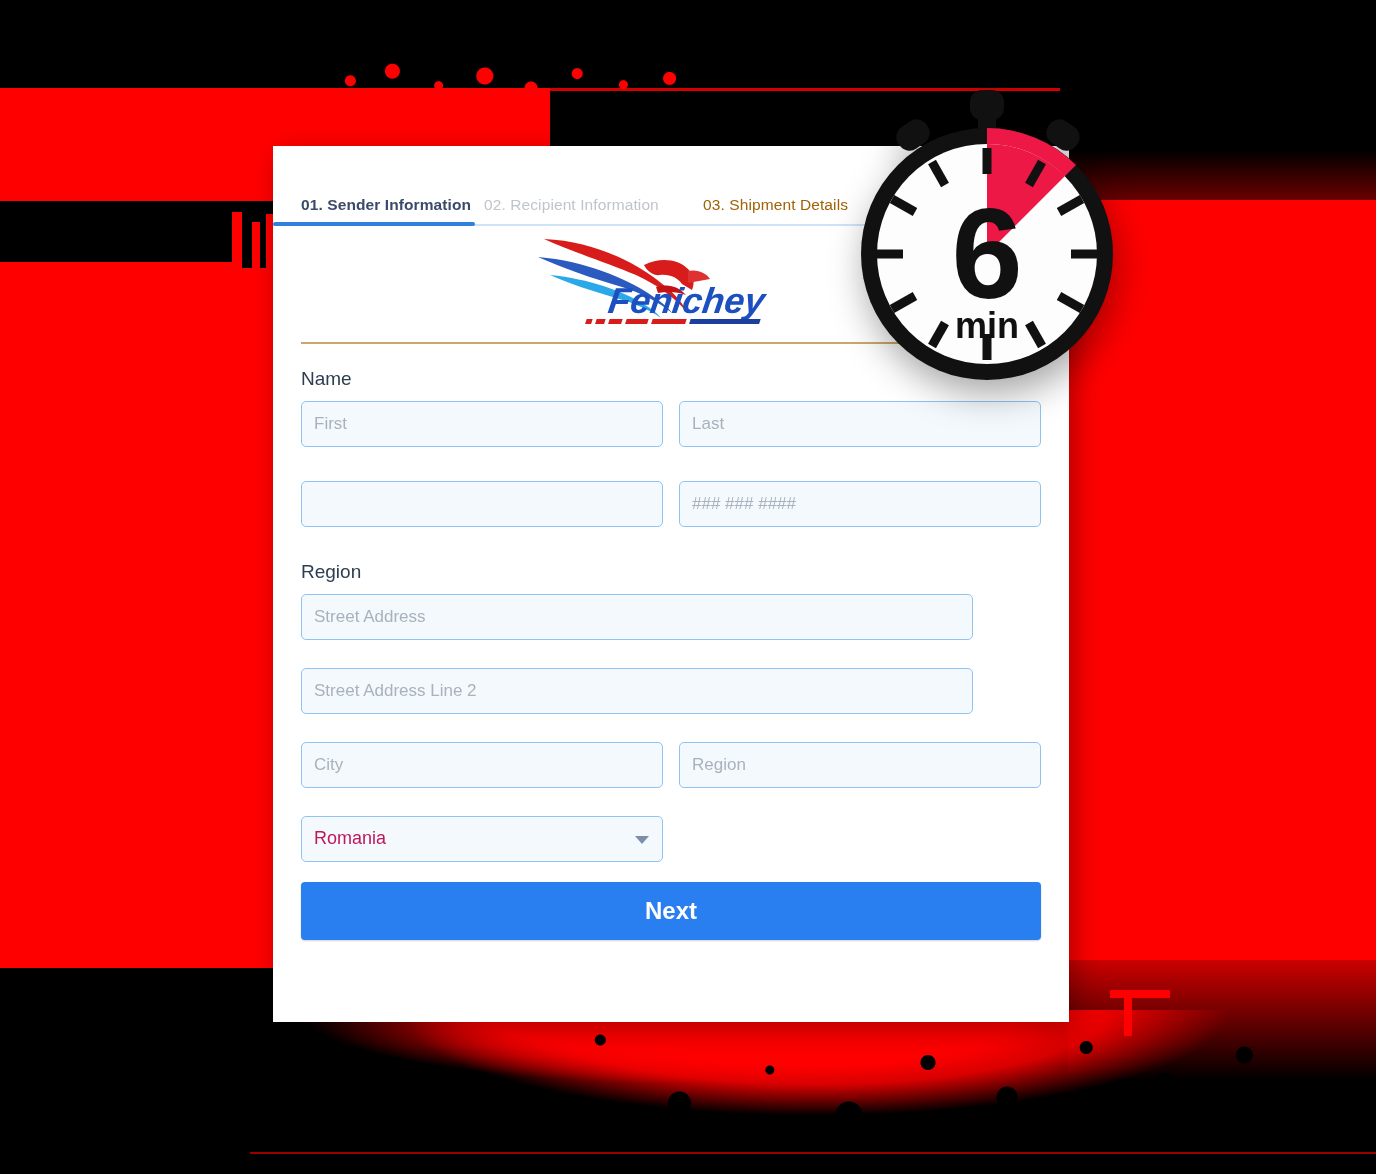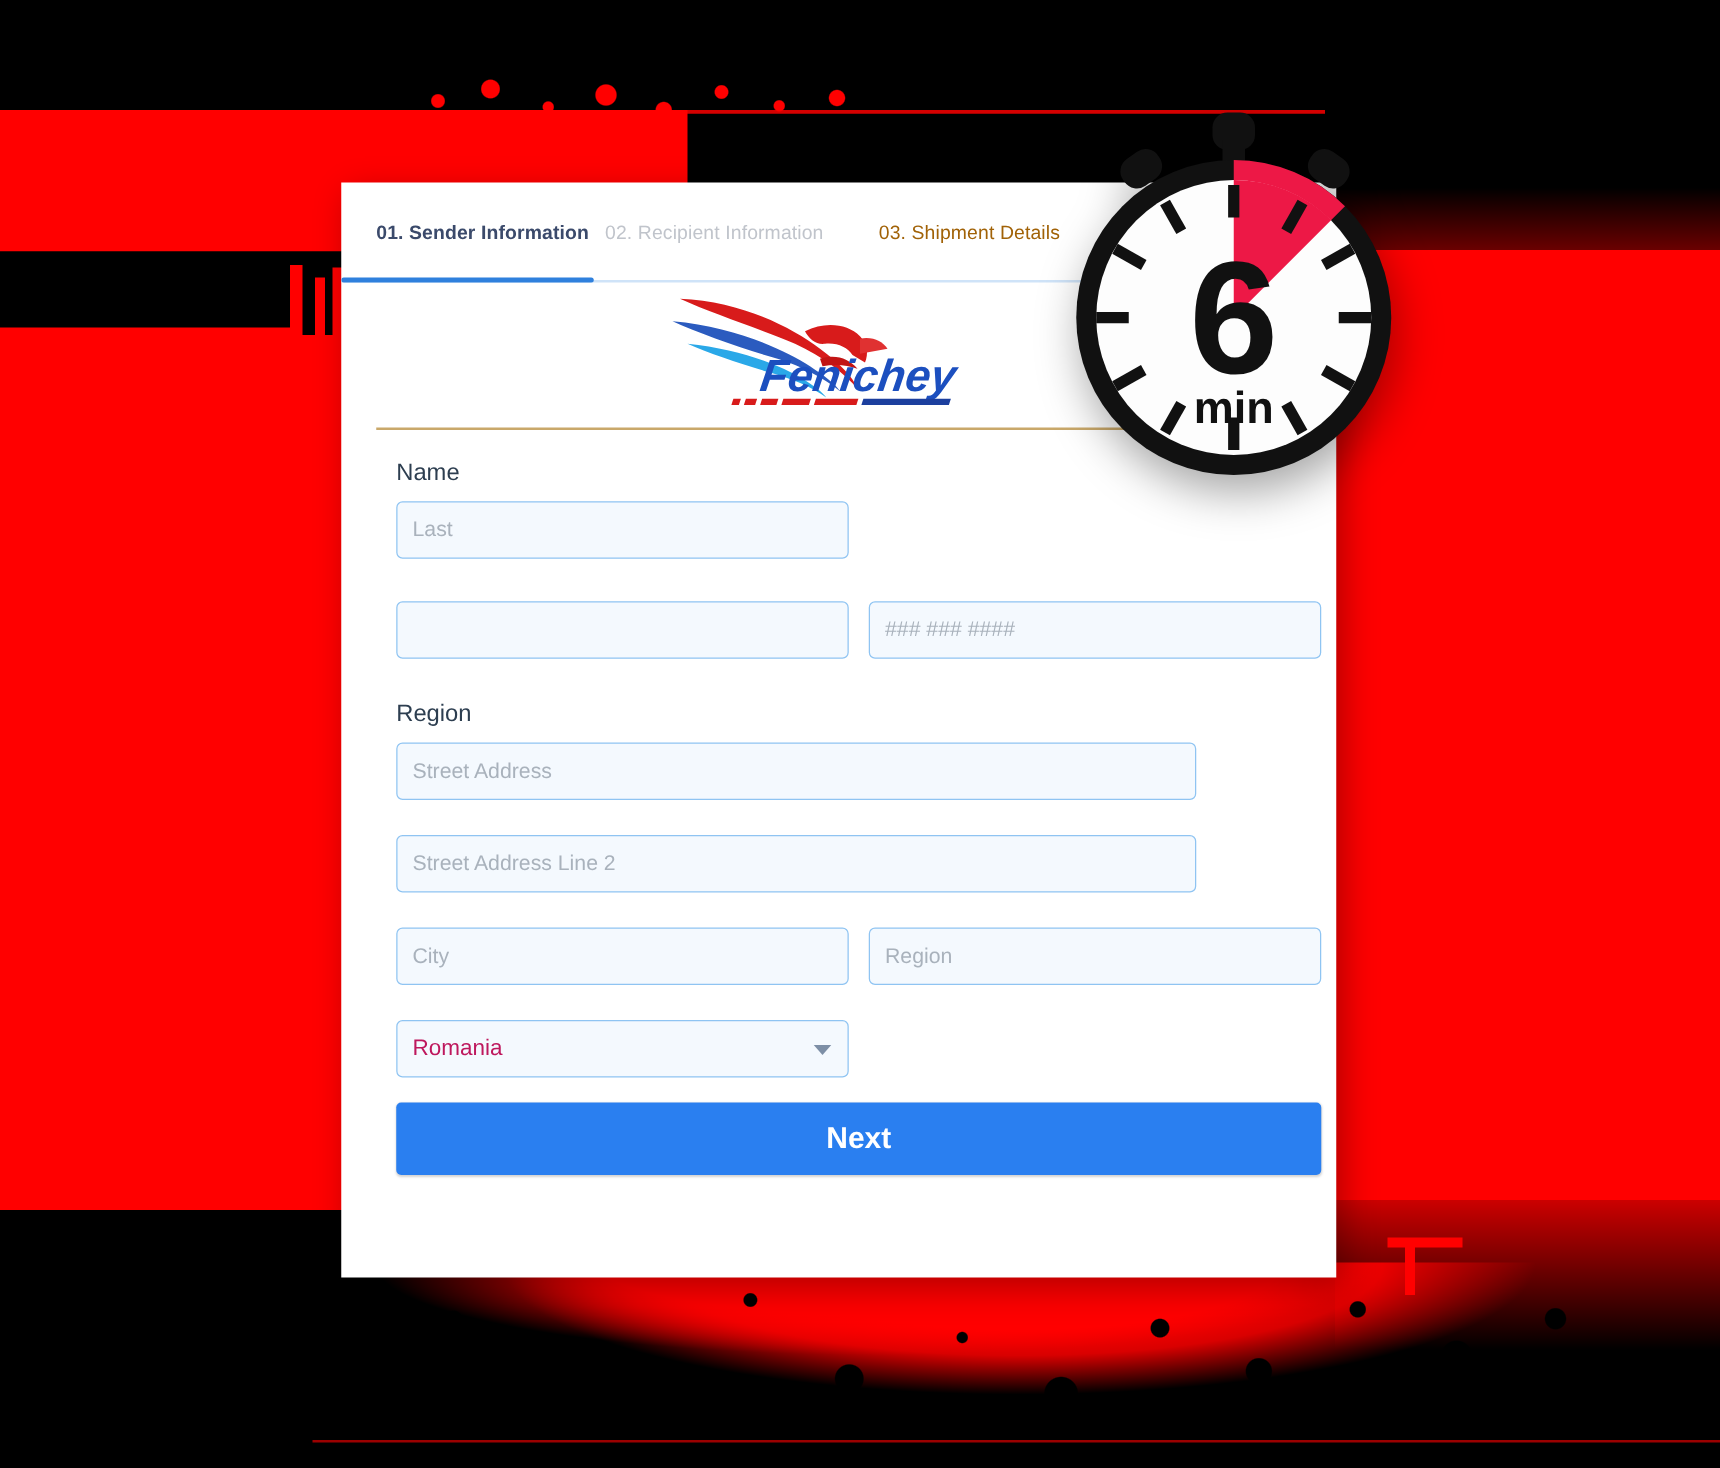--- a/index.html
+++ b/index.html
@@ -164,21 +164,21 @@
   }
 
   
   .tabs {
     position: relative;
     height: 78px;
     padding: 0 28px;
   }
   .tab {
     position: absolute;
-    top: 32px;
+    top: 50px;
     font-size: 15.5px;
     letter-spacing: .1px;
     white-space: nowrap;
     cursor: pointer;
   }
   .tab.active {
     left: 28px;
     color: #3B4A6B;
     font-weight: 600;
   }
@@ -221,21 +221,21 @@
     left: 28px; top: 196px;
     width: 740px; height: 2px;
     background: #C9A86A;
   }
 
   
   .form {
     position: absolute;
     left: 0; top: 222px;
     width: 728px;
-    padding: 0 44px;
+    padding: 0 28px;
   }
 
   .fieldlabel {
     font-size: 19px;
     color: #2D3E50;
     margin-bottom: 11px;
     display: block;
   }
 
   .row {
@@ -385,20 +385,21 @@
       </svg>
       <span class="logo-text-hidden">Fenichey</span>
     </div>
 
     <div class="gold-rule"></div>
 
     <div class="form">
 
       <label class="fieldlabel">Name</label>
       <div class="row">
+        <input class="inp half" type="text" placeholder="First" style="">
         <input class="inp half" type="text" placeholder="Last" style="">
       </div>
 
       <div class="gap-md"></div>
 
       <div class="row">
         <input class="inp half" type="email" placeholder="" style="">
         <input class="inp half" type="tel" placeholder="### ### ####" style="">
       </div>
 

